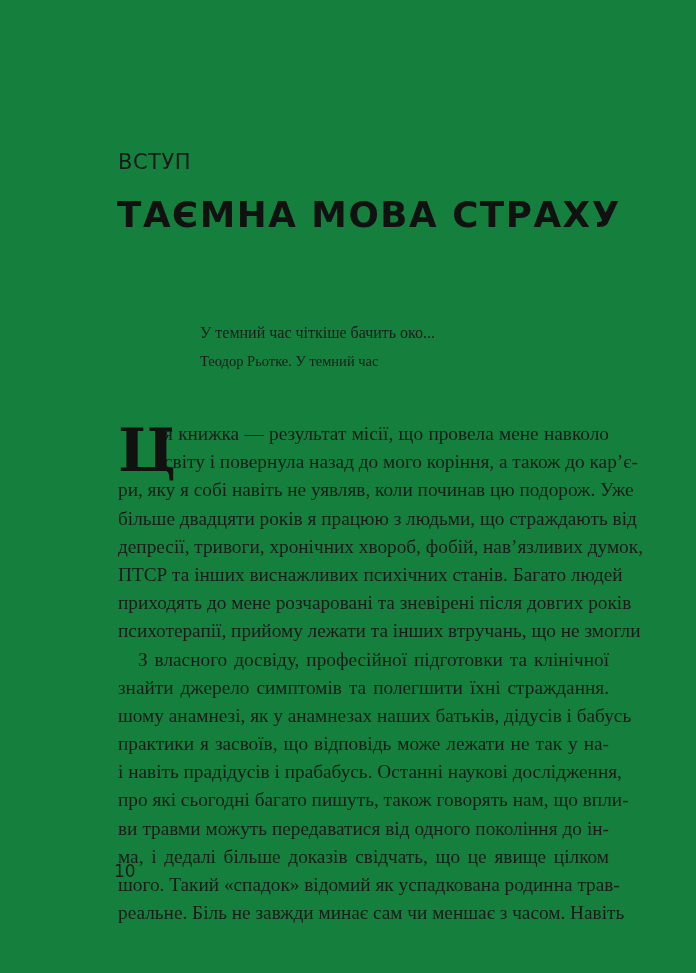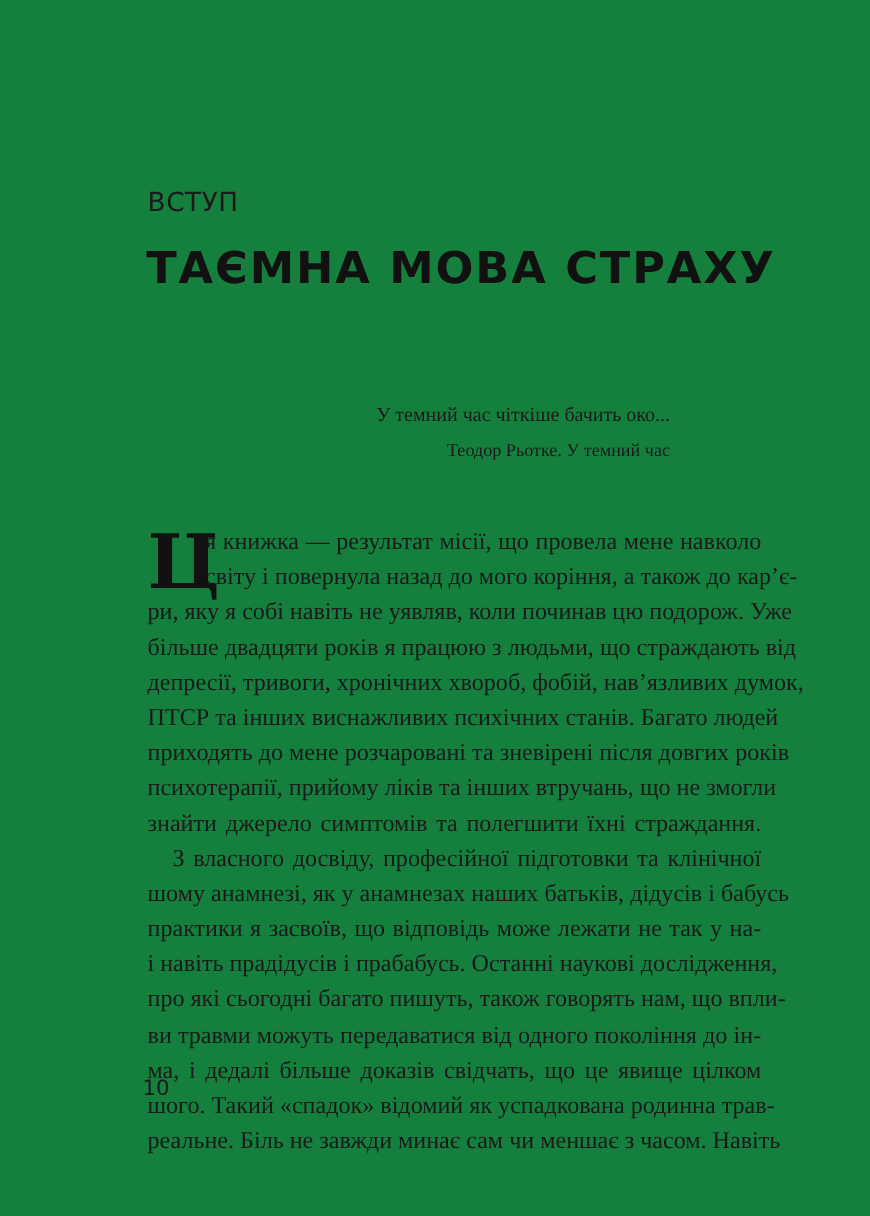--- a/index.html
+++ b/index.html
@@ -10,21 +10,21 @@
     font-family: "DejaVu Sans", sans-serif; font-size: 21px; letter-spacing: 0.5px;
     color: #1a1a1a; margin: 0; font-weight: normal;
   }
   .chapter-title {
     position: absolute; left: 117px; top: 195px;
     font-family: "DejaVu Sans", sans-serif; font-size: 35px; font-weight: bold;
     letter-spacing: 1.5px; color: #111; margin: 0; white-space: nowrap;
     transform: scaleX(1.02); transform-origin: left;
   }
   .epigraph {
-    position: absolute; left: 200px; width: 336px; top: 322px; text-align: right;
+    position: absolute; left: 200px; width: 336px; top: 322px; text-align: left;
     font-family: "Liberation Serif", serif; color: #1a1a1a;
   }
   .epigraph .quote { font-size: 16px; line-height: 22px; display: block; }
   .epigraph .source { font-size: 14.5px; line-height: 22px; display: block; margin-top: 6px; }
   .body-text {
     position: absolute; left: 118px; width: 491px; top: 420px;
     font-family: "Liberation Serif", serif; font-size: 19.3px; line-height: 28.2px;
     color: #1a1a1a;
   }
   .line { display: block; white-space: nowrap; text-align: justify; text-align-last: justify; height: 28.2px; }
@@ -54,23 +54,23 @@
 
   <div class="body-text">
     <span class="dropcap">Ц</span>
     <span class="line dropcap-line">я книжка — результат місії, що провела мене навколо</span>
     <span class="line dropcap-line">світу і повернула назад до мого коріння, а також до кар’є-</span>
     <span class="line">ри, яку я собі навіть не уявляв, коли починав цю подорож. Уже</span>
     <span class="line">більше двадцяти років я працюю з людьми, що страждають від</span>
     <span class="line">депресії, тривоги, хронічних хвороб, фобій, нав’язливих думок,</span>
     <span class="line">ПТСР та інших виснажливих психічних станів. Багато людей</span>
     <span class="line">приходять до мене розчаровані та зневірені після довгих років</span>
-    <span class="line">психотерапії, прийому ліків та інших втручань, що не змогли</span>
+    <span class="line">психотерапії, прийому лежати та інших втручань, що не змогли</span>
+    <span class="line indent">З власного досвіду, професійної підготовки та клінічної</span>
     <span class="line">знайти джерело симптомів та полегшити їхні страждання.</span>
-    <span class="line indent">З власного досвіду, професійної підготовки та клінічної</span>
     <span class="line">шому анамнезі, як у анамнезах наших батьків, дідусів і бабусь</span>
     <span class="line">практики я засвоїв, що відповідь може лежати не так у на-</span>
     <span class="line">і навіть прадідусів і прабабусь. Останні наукові дослідження,</span>
     <span class="line">про які сьогодні багато пишуть, також говорять нам, що впли-</span>
     <span class="line">ви травми можуть передаватися від одного покоління до ін-</span>
     <span class="line">ма, і дедалі більше доказів свідчать, що це явище цілком</span>
     <span class="line">шого. Такий «спадок» відомий як успадкована родинна трав-</span>
     <span class="line">реальне. Біль не завжди минає сам чи меншає з часом. Навіть</span>
   </div>
 

